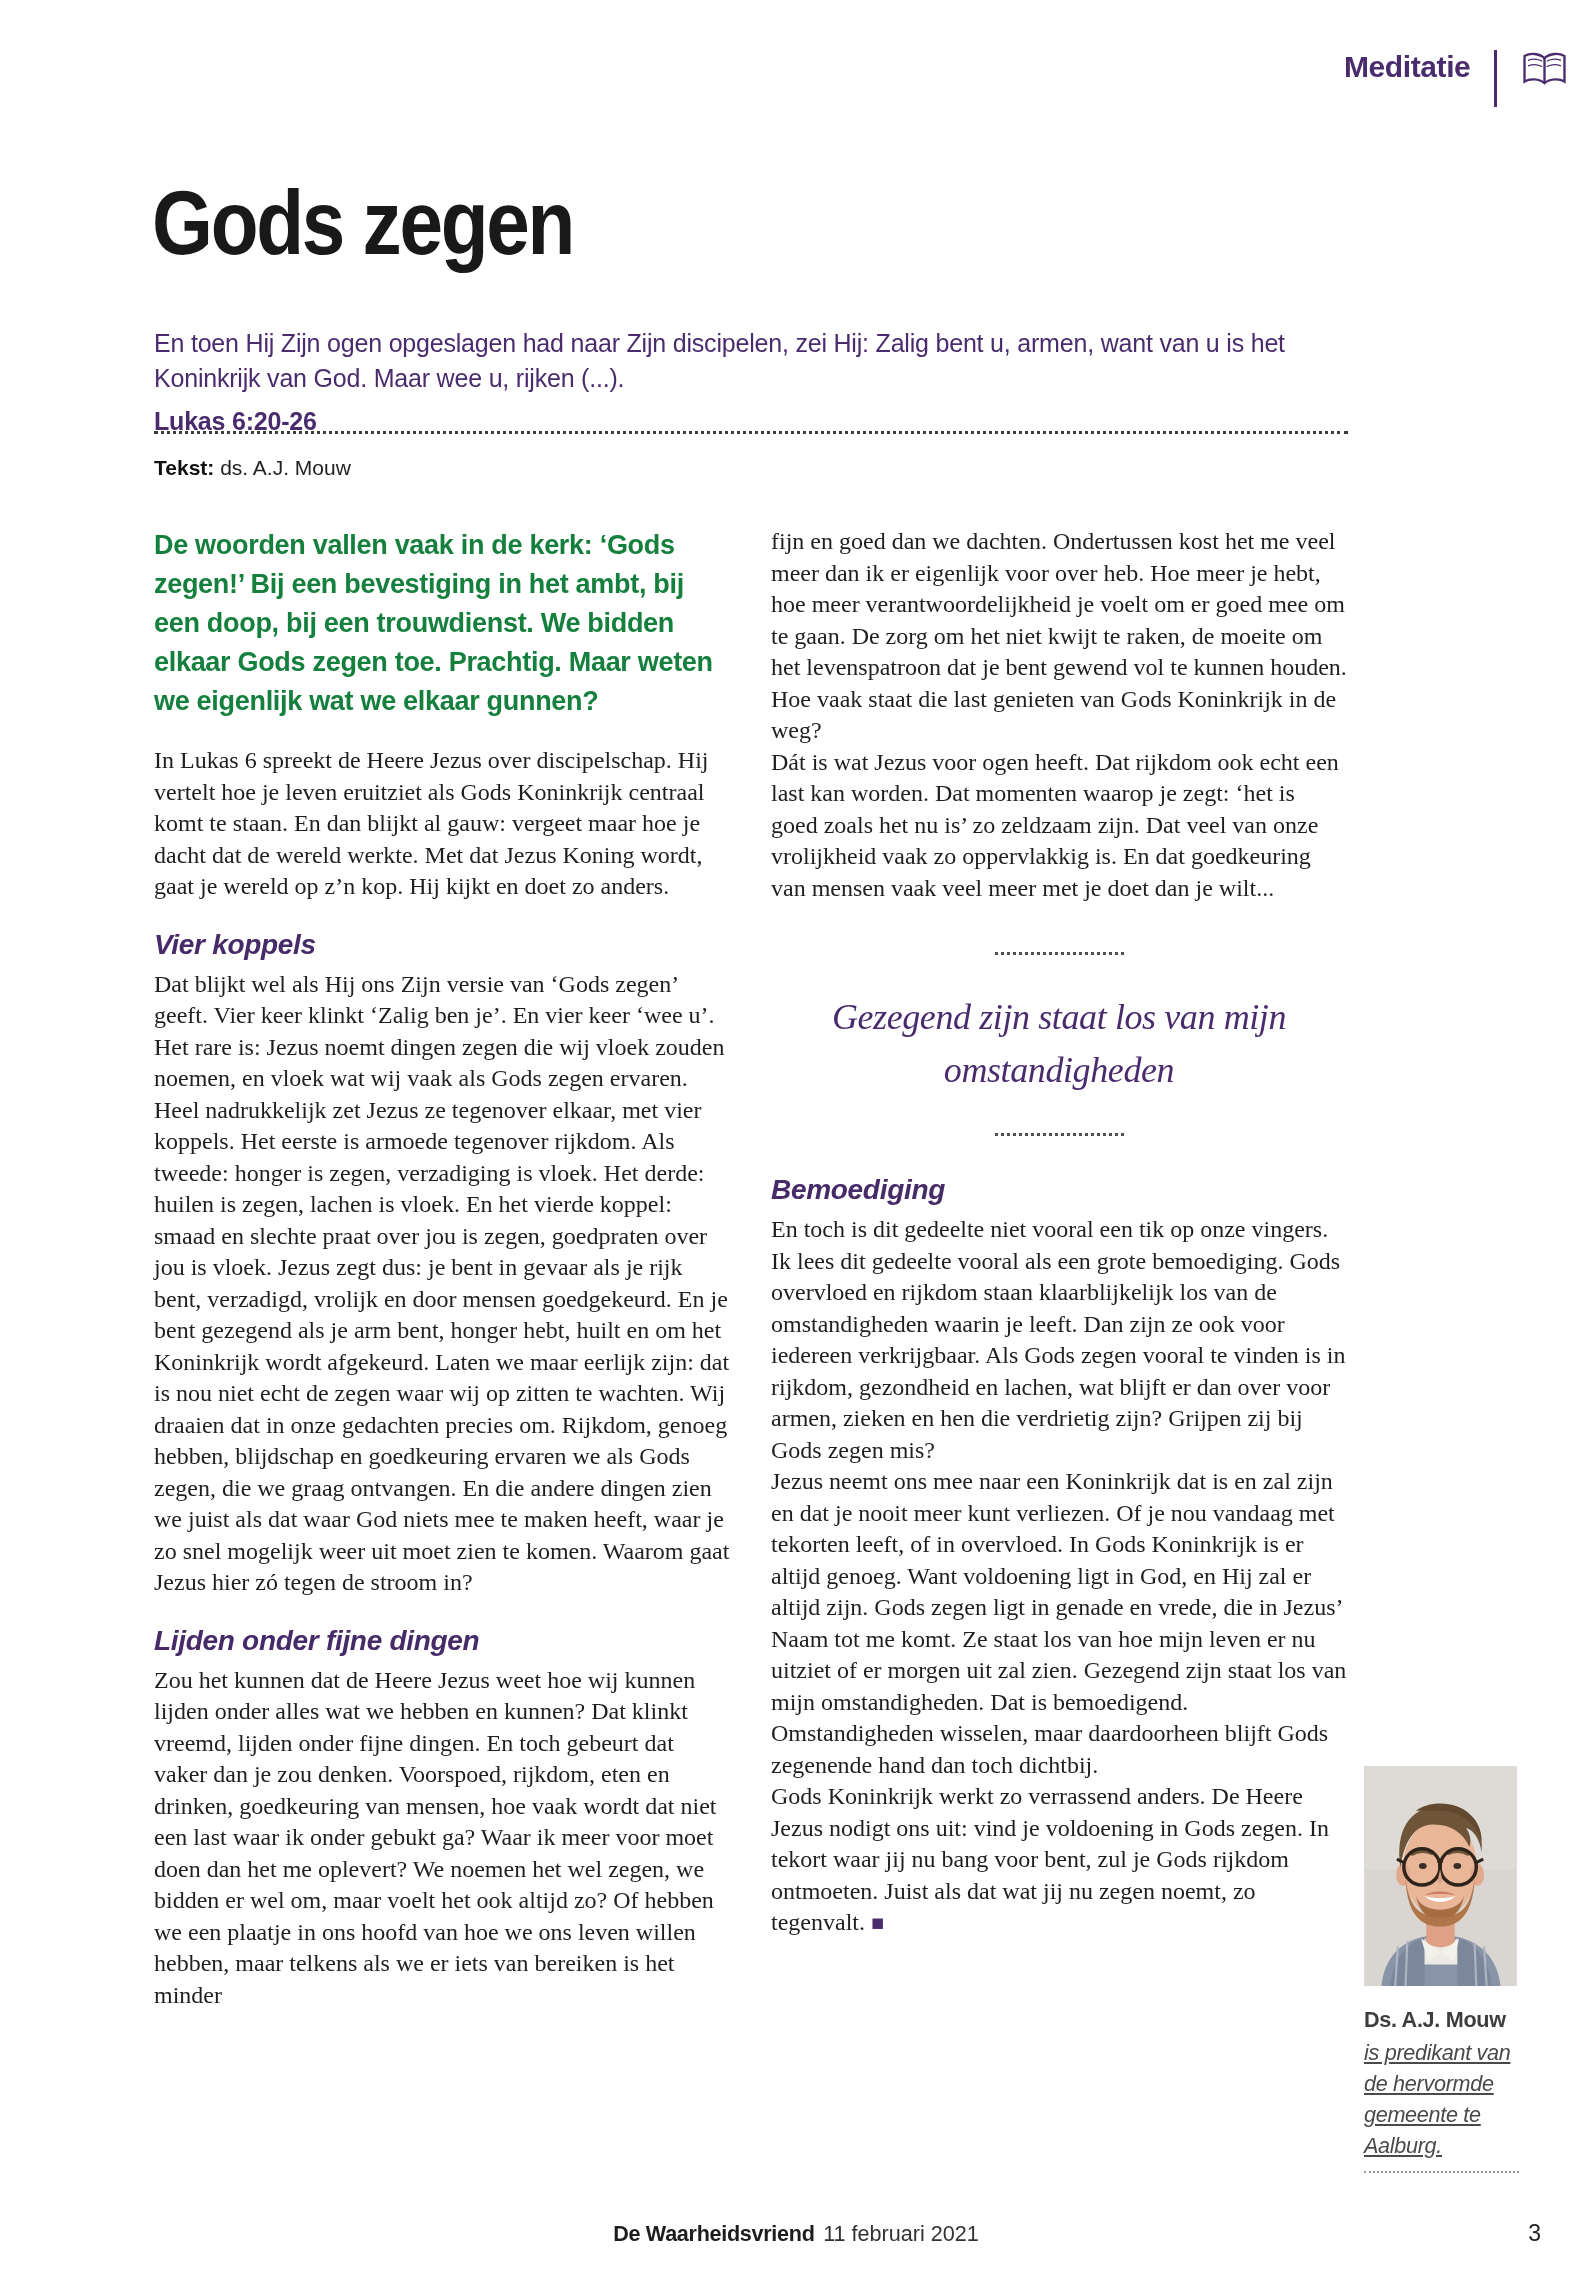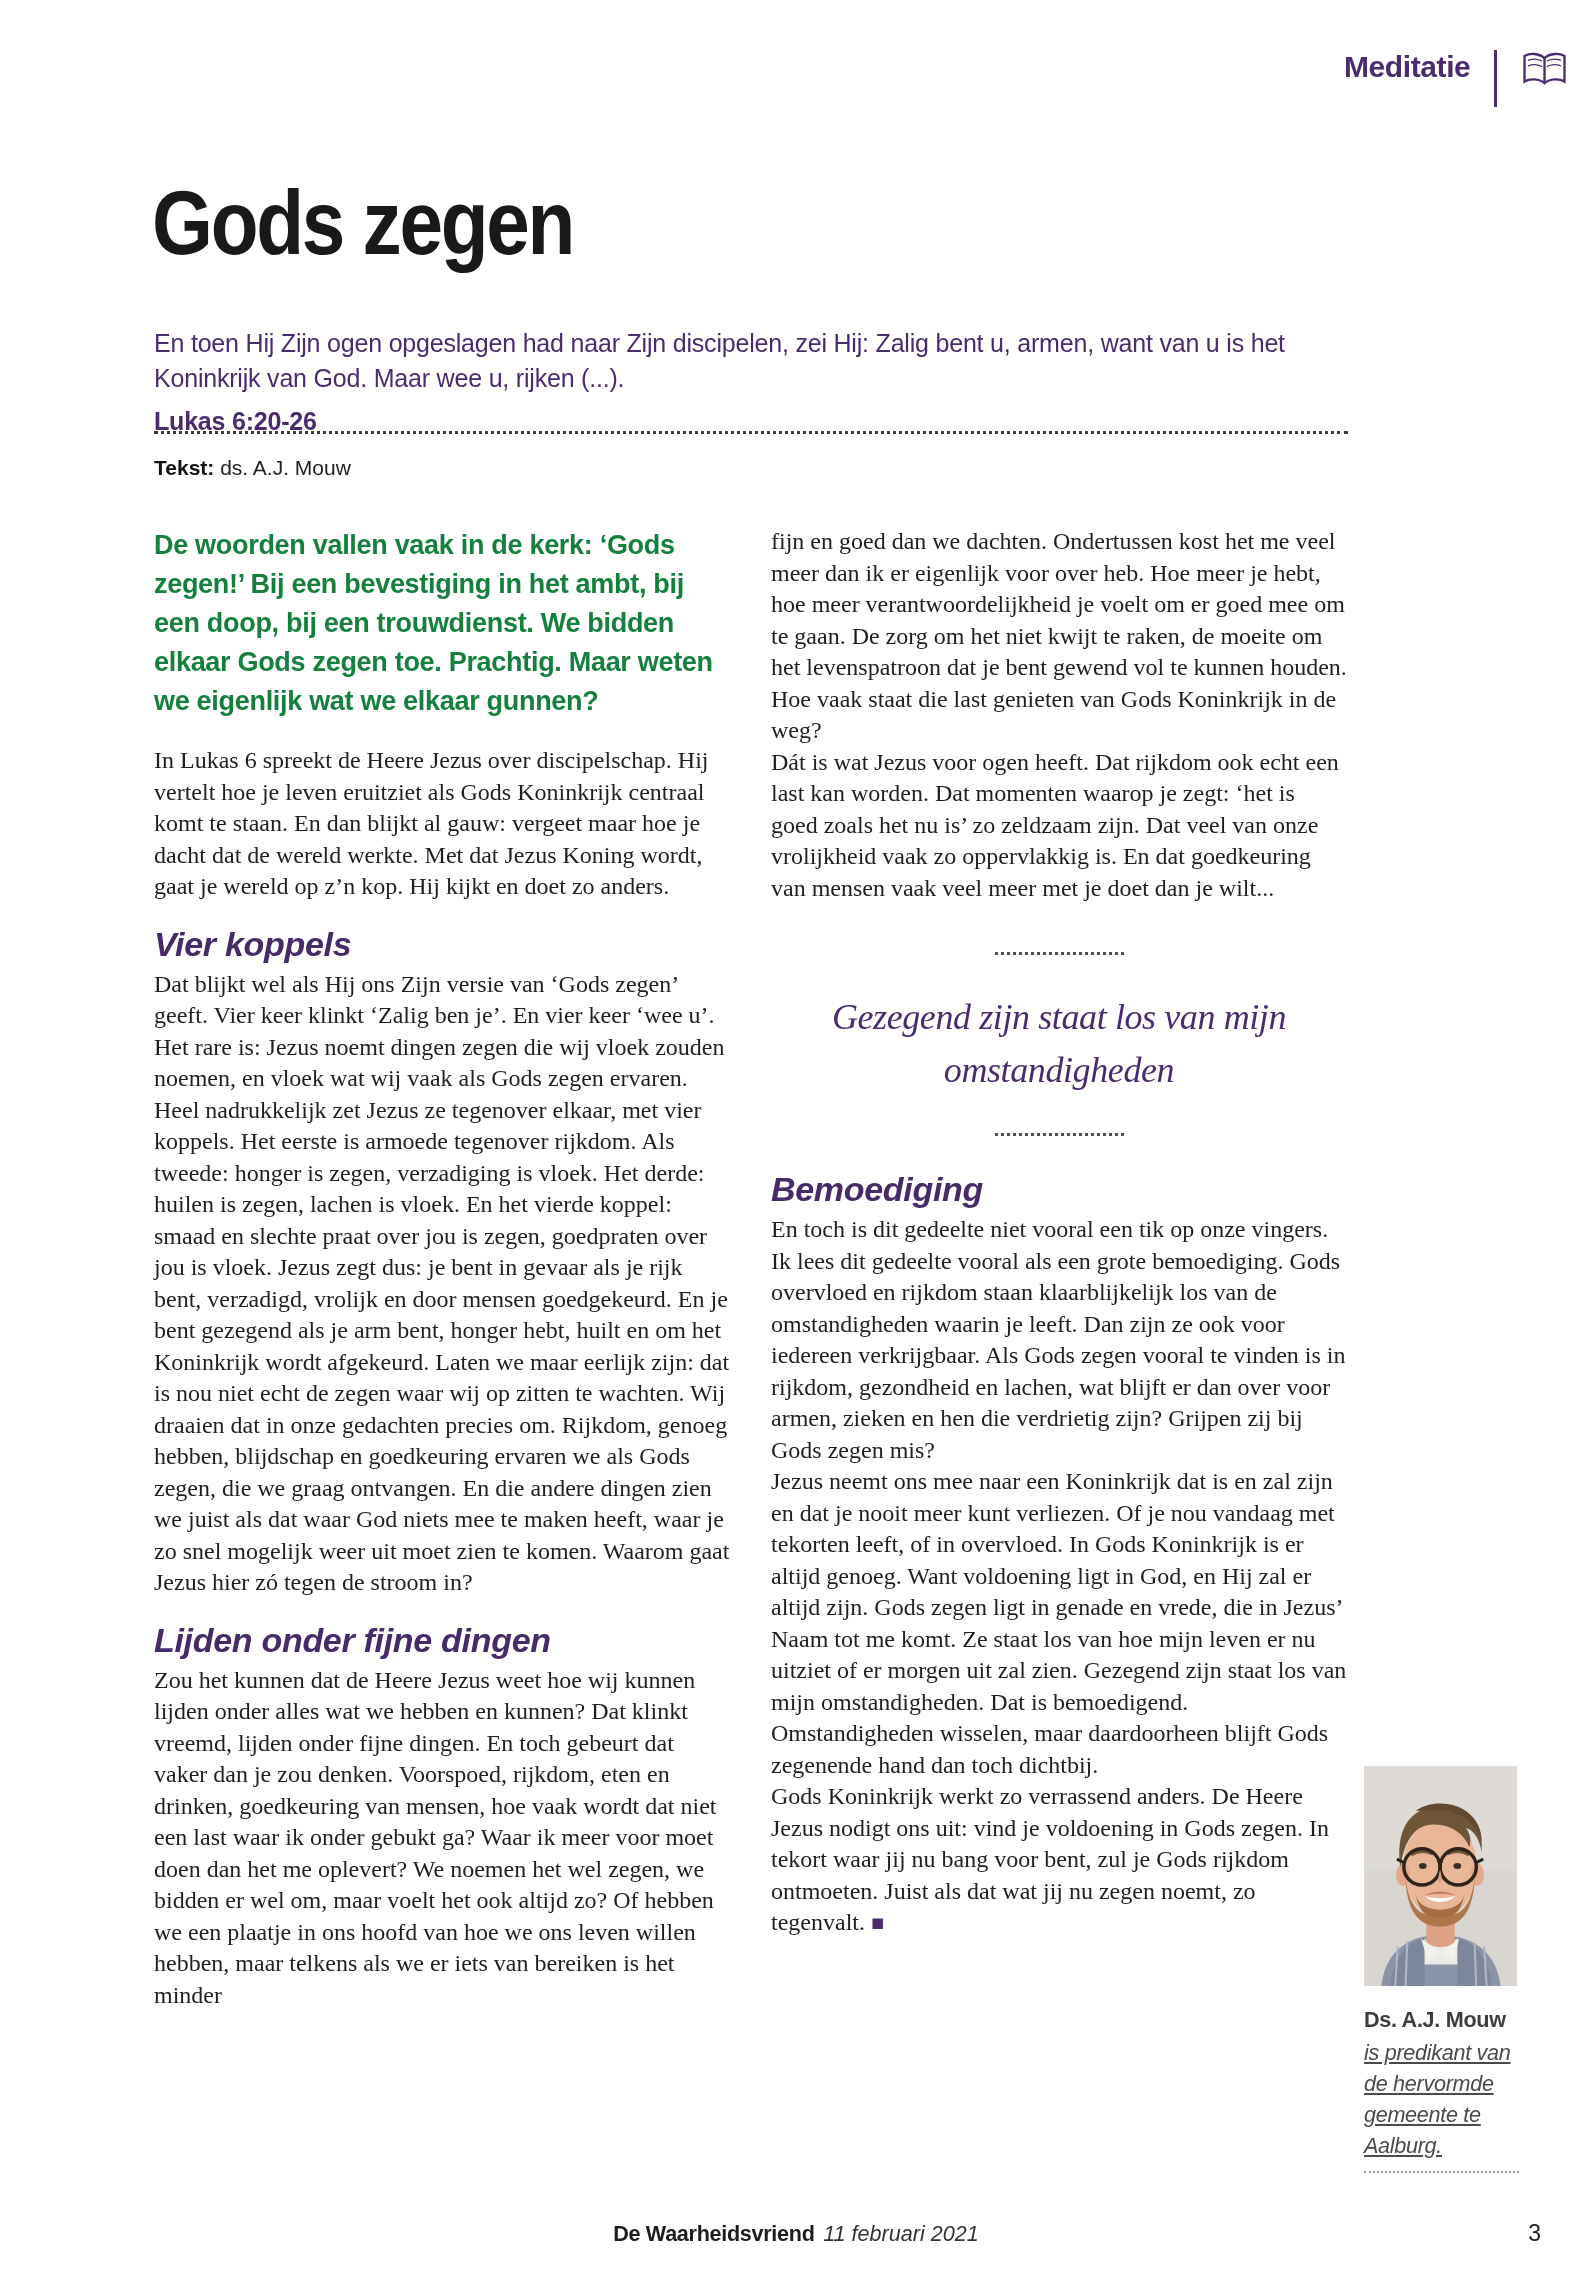--- a/index.html
+++ b/index.html
@@ -33,21 +33,21 @@
   .col-left  { left:154px; }
   .col-right { left:771px; }
   .col p { margin:0; }
   .lede {
     font-family:"Liberation Sans", sans-serif; font-weight:bold;
     font-size:27px; line-height:39px; color:#15803d; letter-spacing:-0.3px;
     margin:0 0 24px 0;
   }
   .sec-heading {
     font-family:"Liberation Sans", sans-serif; font-weight:bold; font-style:italic;
-    font-size:34px; color:#472a68; margin:26px 0 8.6px 0; letter-spacing:-0.3px;
+    font-size:28px; color:#472a68; margin:26px 0 8.6px 0; letter-spacing:-0.3px;
   }
   .first-heading { margin-top:26px; }
 
   
   .pullquote { margin:48px 0 38px 0; text-align:center; }
   .pq-dots { width:129px; margin:0 auto; border-top:3.5px dotted #4f4f4f; }
   .pq-text {
     font-family:Liberation Serif, serif; font-style:italic;
     font-size:36px; line-height:53px; color:#4a2c6e; margin:36px auto; letter-spacing:-0.4px;
   }
@@ -56,21 +56,21 @@
   
   .author-box { position:absolute; left:1364px; top:1766px; width:157px; }
   .author-photo { width:153px; height:220px; display:block; }
   .author-name { margin-top:21px; font-weight:bold; font-size:21.6px; color:#3d3d3d; letter-spacing:-0.3px; }
   .author-desc { font-style:italic; font-size:21.6px; line-height:31px; color:#4a4a4a; margin-top:3.5px; letter-spacing:-0.3px;text-decoration:underline; }
   .author-rule { border-top:2.6px dotted #9b9b9b; margin-top:10.4px; width:155px; }
 
   
   .footer-center { position:absolute; top:2221px; left:0; width:1592px; text-align:center; font-size:21.6px; color:#1d1d1d; }
   .footer-center .mag { font-weight:bold; letter-spacing:-0.3px; }
-  .footer-center .date { font-style:italic; color:#333; margin-left:8.6px; }
+  .footer-center .date { color:#333; margin-left:8.6px; }
   .page-num { position:absolute; top:2220px; left:1515px; width:26px; text-align:right; font-size:23px; color:#222; }
 </style>
 </head>
 <body>
 
 <div class="page">
 
   <div class="header-row">
     <div class="header-label">Meditatie</div>
     <div class="header-divider"></div>

